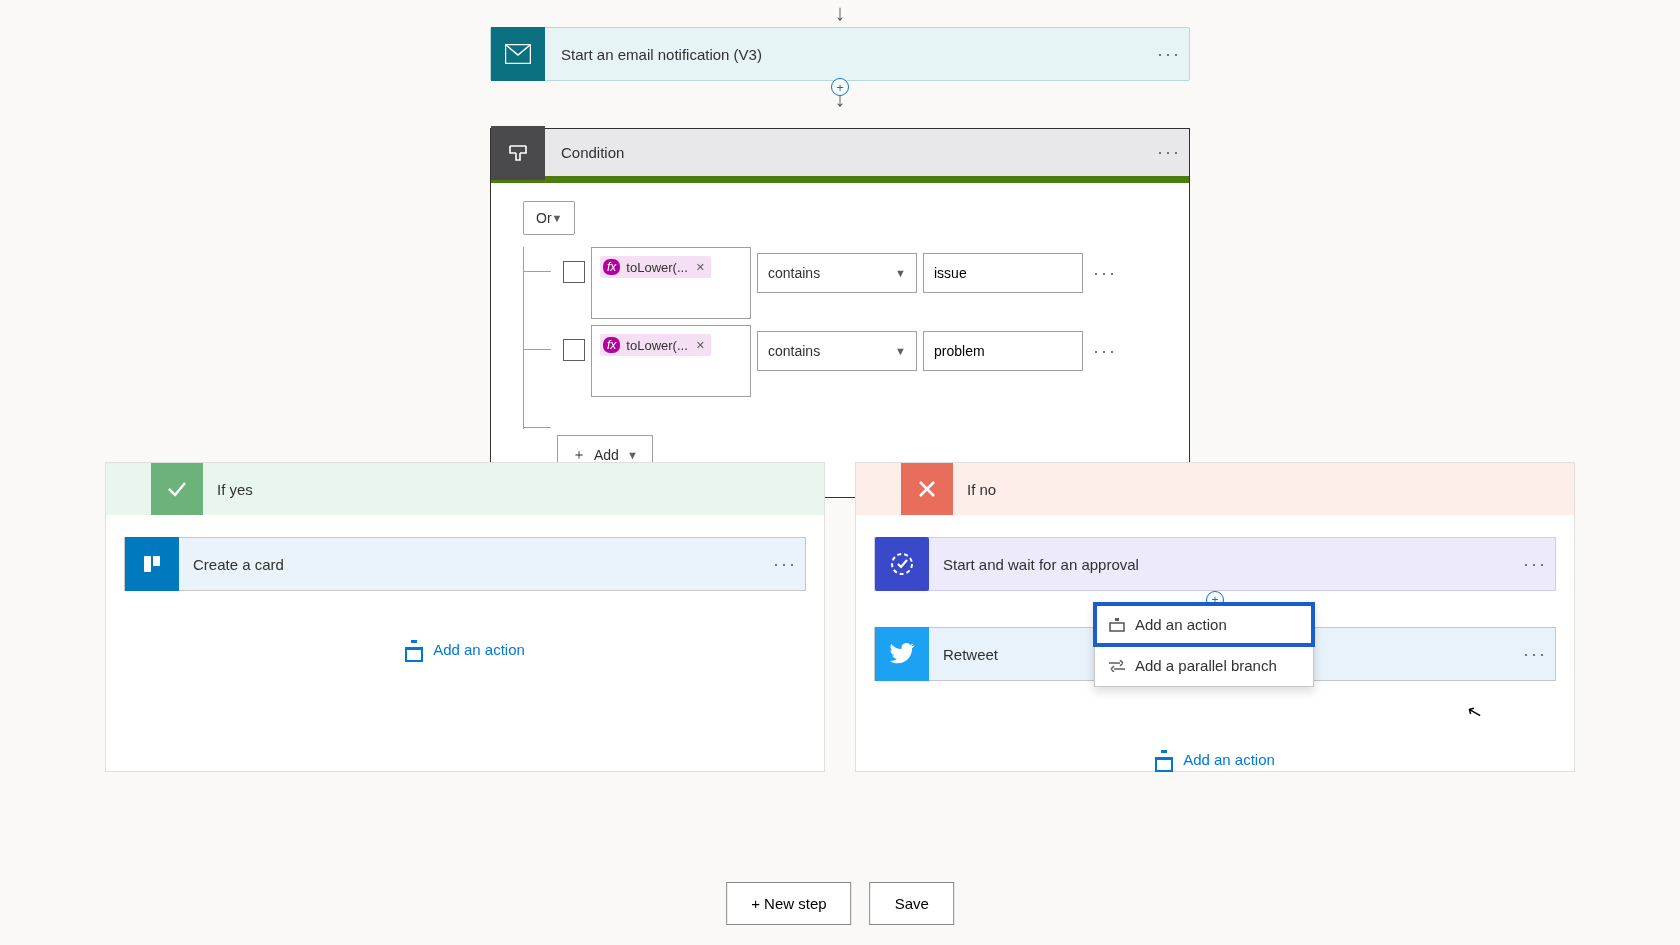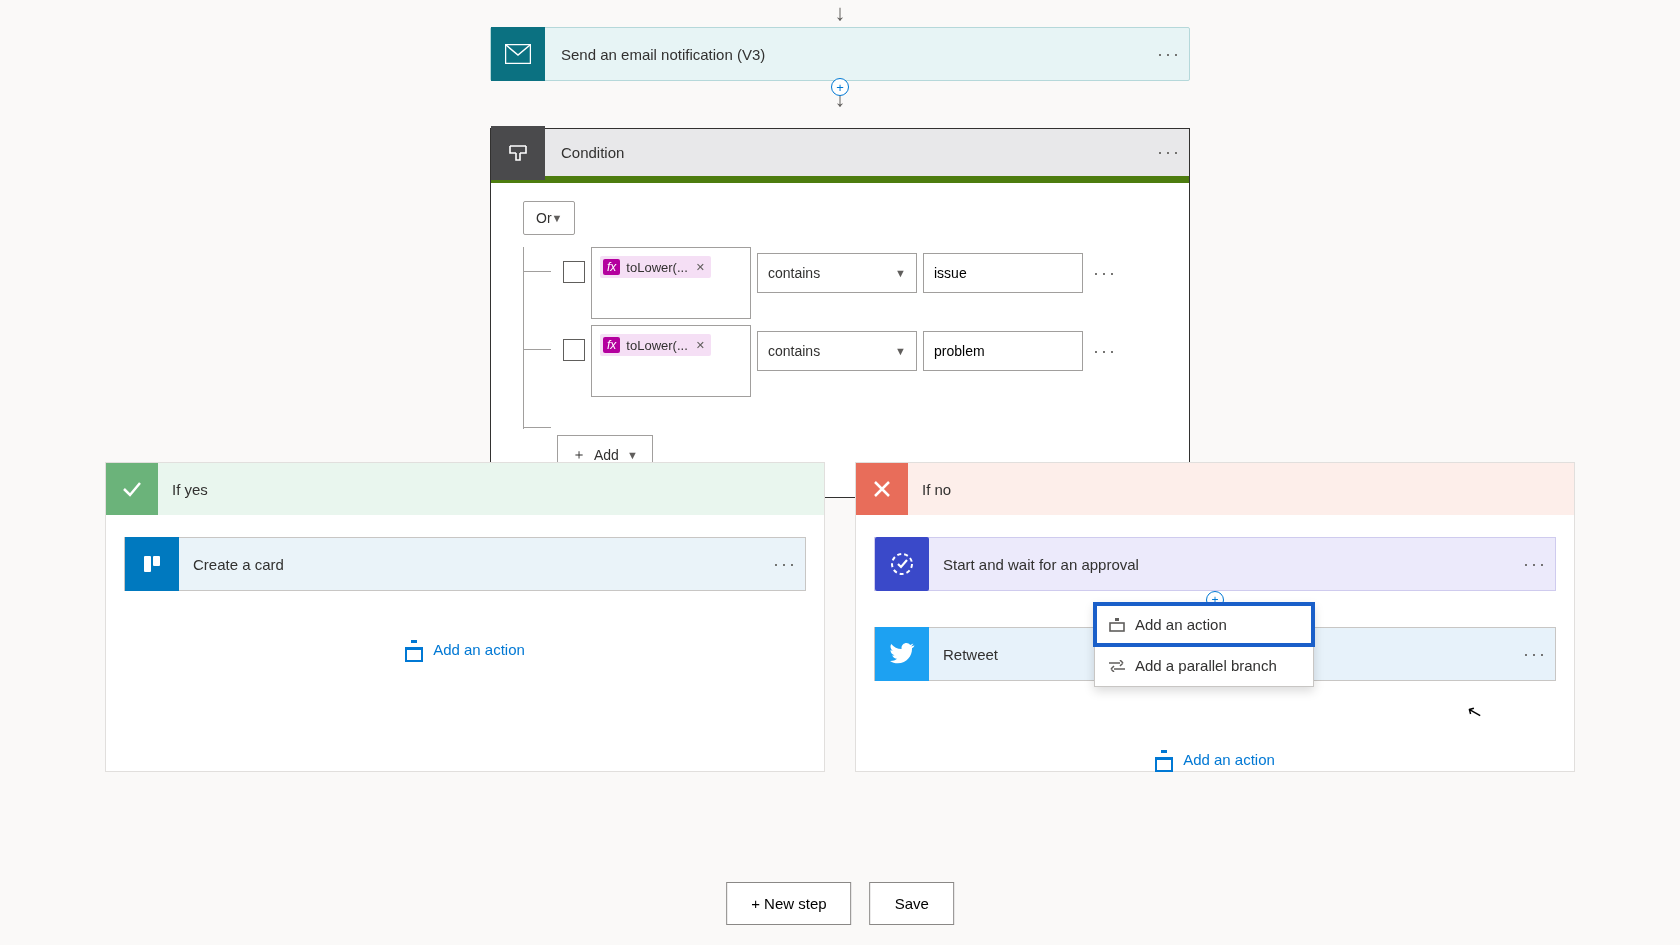--- a/index.html
+++ b/index.html
@@ -169,21 +169,21 @@
     font-size: 13px;
     padding: 3px 6px 3px 3px;
     border-radius: 2px;
   }
   .fx-badge {
     background: #b4009e;
     color: #fff;
     font-style: italic;
     font-size: 12px;
     padding: 1px 4px;
-    border-radius: 2px;
+    border-radius: 7px;
   }
   .fx-x { color: #605e5c; font-size: 11px; cursor: pointer; padding-left: 2px;}
   .op-select {
     width: 160px;
     height: 40px;
     border: 1px solid #a19f9d;
     display: flex;
     align-items: center;
     justify-content: space-between;
     padding: 0 10px;
@@ -234,20 +234,21 @@
     border: 1px solid #e1dfdd;
     background: #fff;
     display: flex;
     flex-direction: column;
   }
   .branch-header {
     height: 52px;
     display: flex;
     align-items: center;
     padding-right: 12px;
+    padding-left: 45px;
   }
   .yes-hdr { background: #e9f6ee; }
   .no-hdr { background: #fdeeea; }
   .hdr-icon {
     width: 52px; height: 52px;
     display:flex; align-items:center; justify-content:center;
     color: #fff;
     font-size: 22px;
   }
   .hdr-yes { background: #6bb37a; }
@@ -371,21 +372,21 @@
 
   <div class="arrow-down arrow-top">↓</div>
 
   <div class="step-card step-email">
     <div class="step-icon-box icon-email">
       <svg width="26" height="20" viewBox="0 0 26 20">
           <rect x="0.5" y="0.5" width="25" height="19" fill="none" stroke="#fff" stroke-width="1.5"></rect>
           <path d="M1 1 L13 11 L25 1" fill="none" stroke="#fff" stroke-width="1.5"></path>
         </svg>
     </div>
-    <div class="step-title">Send an email notification (V3)</div>
+    <div class="step-title">Start an email notification (V3)</div>
     <div class="step-menu">···</div>
   </div>
 
   <div class="plus-circle">+</div>
   <div class="arrow-down arrow-mid">↓</div>
 
   <div class="condition-card">
     <div class="condition-header">
       <div class="step-icon-box icon-condition">
         <svg width="24" height="20" viewBox="0 0 24 20">

